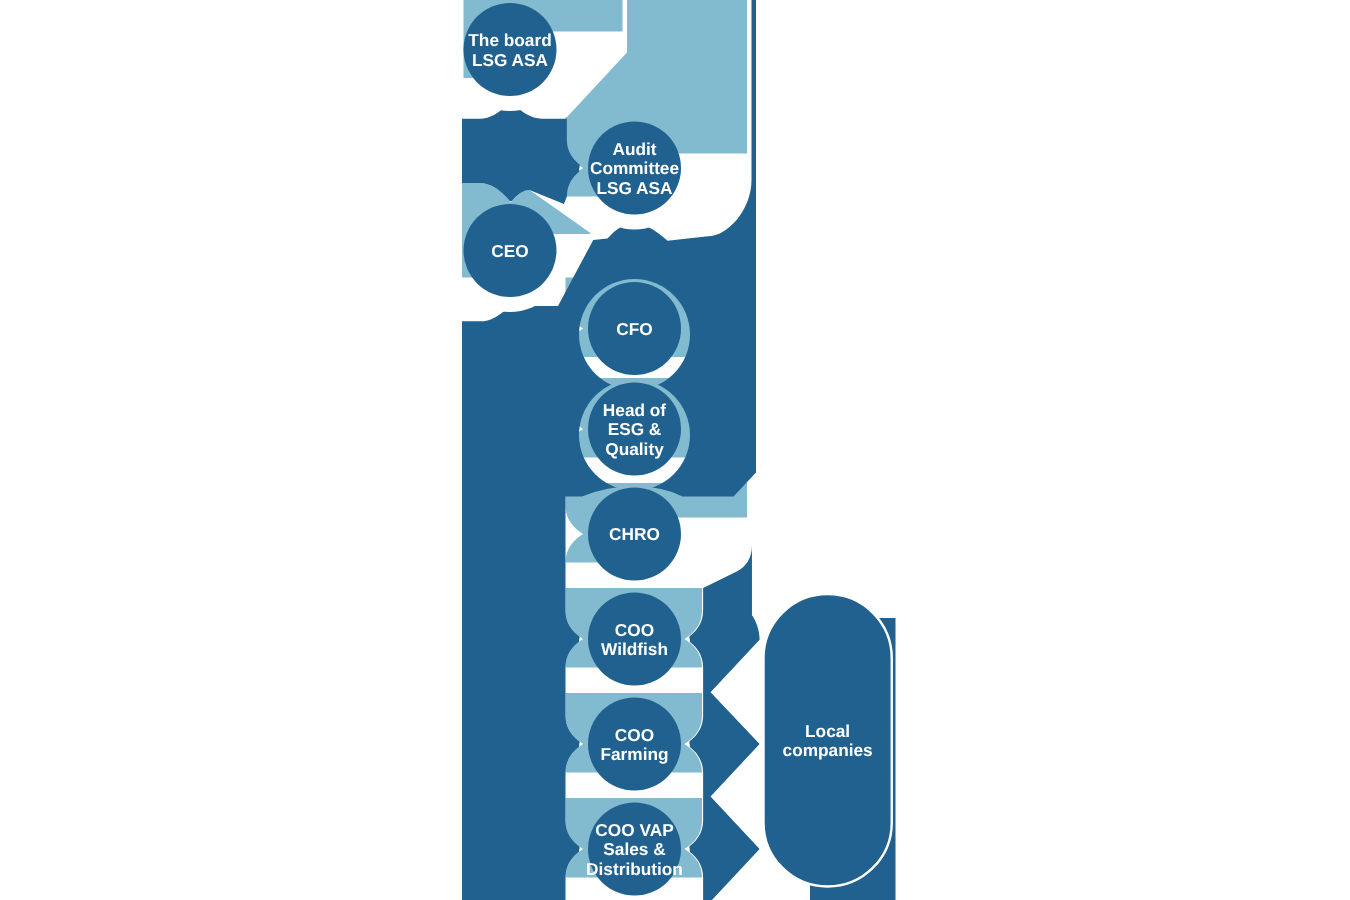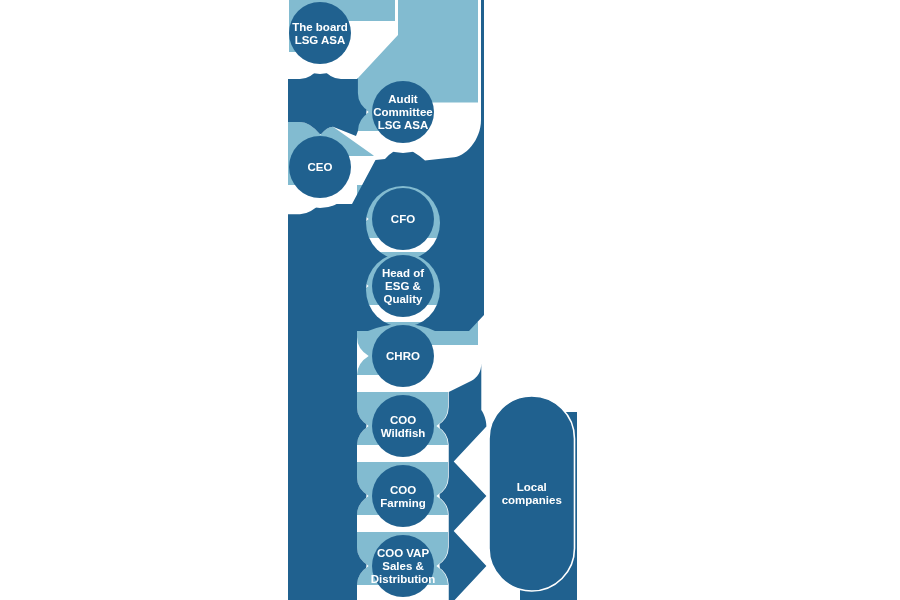--- a/index.html
+++ b/index.html
@@ -1,17 +1,17 @@
 <!DOCTYPE html>
 <html><head>
 <meta charset="utf-8">
 <style>
   html,body{margin:0;padding:0;background:#ffffff;}
   body{width:900px;height:600px;overflow:hidden;font-family:"Liberation Sans",sans-serif;}
-  #stage{position:relative;width:784px;height:600px;background:#fff;}
+  #stage{position:relative;width:784px;height:600px;background:#fff;padding-left:20px;}
   svg{display:block;}
   .nlabel{font-family:"Liberation Sans",sans-serif;font-weight:bold;fill:#ffffff;text-anchor:middle;}
 </style>
 </head>
 <body>
 
 <div id="stage">
   <svg id="chart" width="900" height="600" viewBox="0 0 900 600">
     <defs>
         <mask id="holes" maskUnits="userSpaceOnUse" x="0" y="0" width="900" height="600">

